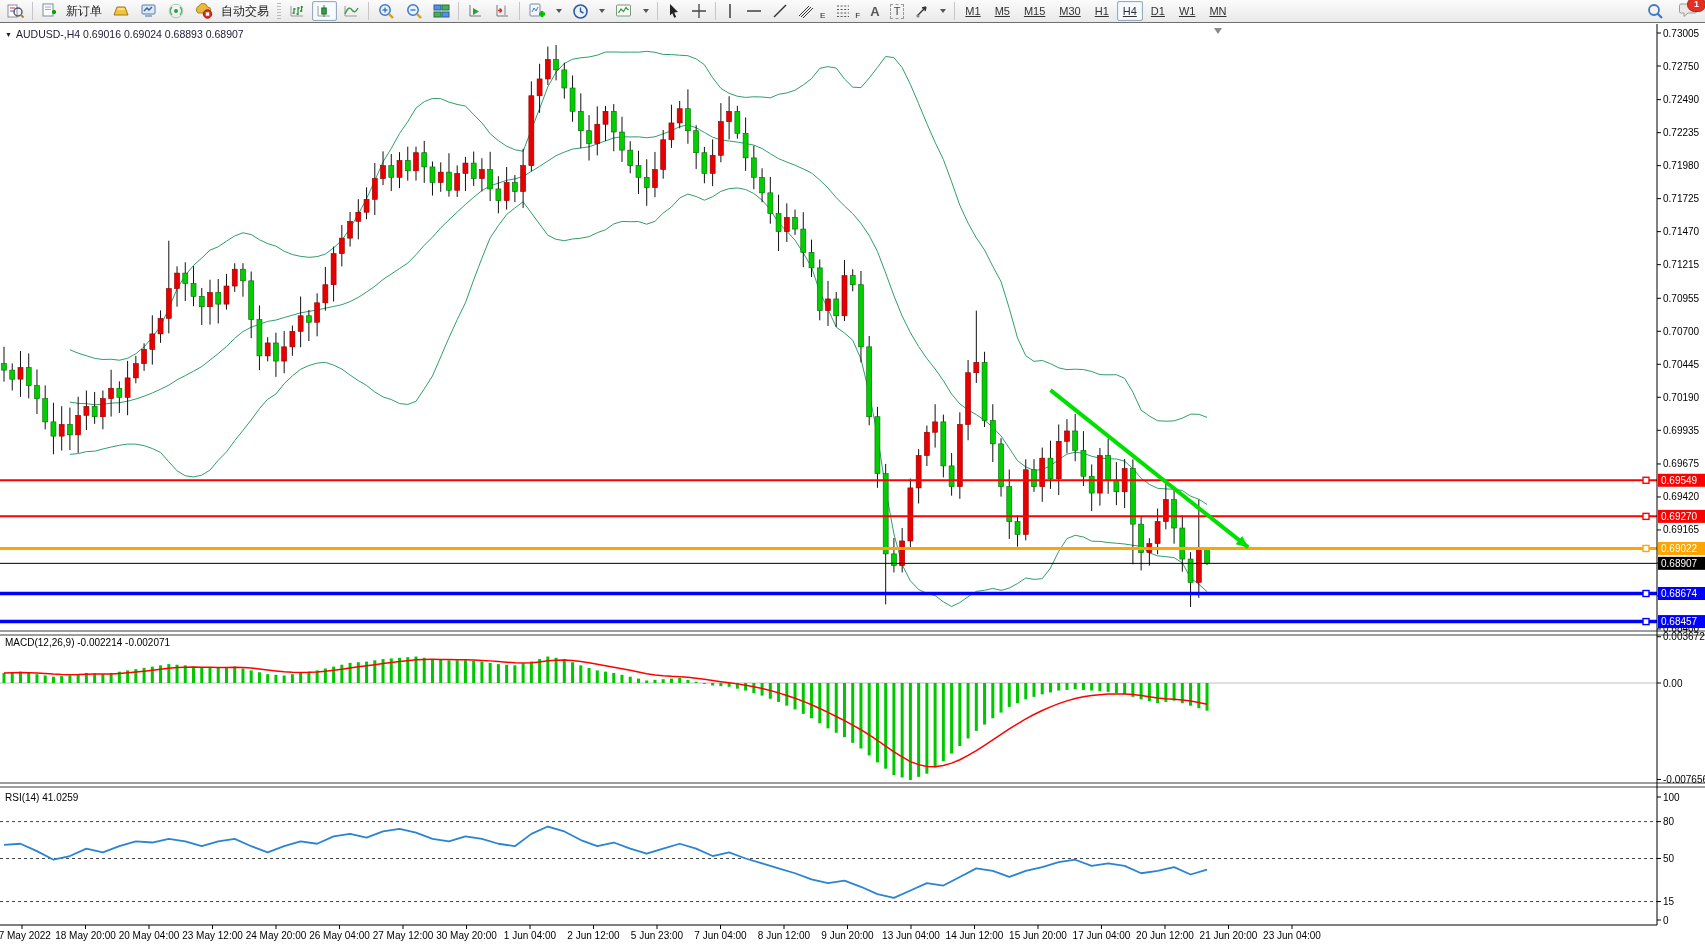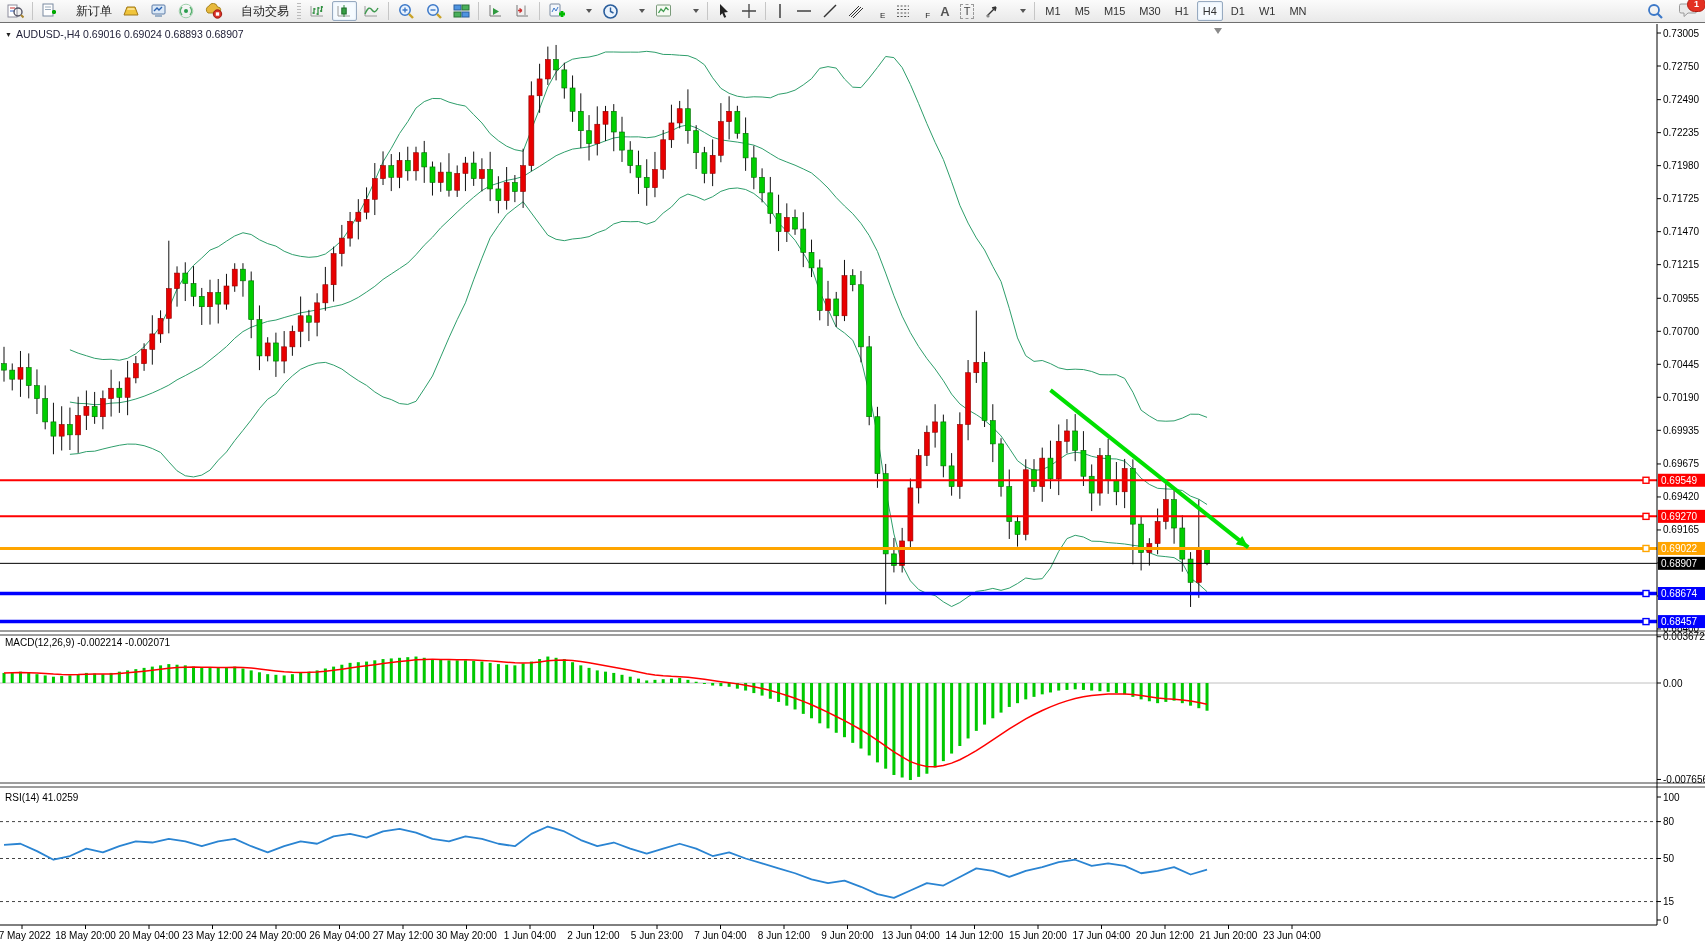--- a/index.html
+++ b/index.html
@@ -1,26 +1,26 @@
 <!DOCTYPE html>
 <html><head>
 <meta charset="utf-8">
 <style>
   html,body{margin:0;padding:0;width:1705px;height:947px;overflow:hidden;background:#fff;
     font-family:"Liberation Sans",sans-serif;-webkit-font-smoothing:antialiased;}
   
   .toolbar{position:absolute;top:0;left:0;width:1705px;height:23px;
     background:linear-gradient(#fbfbfb,#e9e9e9);border-bottom:1px solid #6f6f6f;
     display:flex;align-items:center;padding-left:2px;box-sizing:border-box;}
-  .tbtn{height:20px;display:flex;align-items:center;gap:18px;padding:0 3px;margin:0 1px;
+  .tbtn{height:20px;display:flex;align-items:center;gap:8px;padding:0 3px;margin:0 1px;
     border:1px solid transparent;border-radius:2px;background:transparent;font-size:12px;color:#222;cursor:default;}
   .tbtn.active{background:#f6fbff;border:1px solid #97aac0;box-shadow:inset 0 0 2px #c9d8ea;}
   .sep{width:1px;height:18px;background:#c6c6c6;margin:0 3px;}
   .grip{width:4px;height:16px;margin:0 3px;background:repeating-linear-gradient(#bbb 0 1px,transparent 1px 3px);}
-  .tf{font-size:11px;color:#333;padding:0 5px;}
+  .tf{font-size:11px;color:#333;padding:0 5px;text-decoration:underline;}
   .caret{width:0;height:0;border-left:3px solid transparent;border-right:3px solid transparent;
     border-top:4px solid #555;margin-left:2px;}
   .right-group{margin-left:auto;display:flex;align-items:center;margin-right:6px;}
   .chat-wrap{position:relative;margin-left:10px;}
   .badge{position:absolute;top:-4px;right:-7px;min-width:13px;height:13px;border-radius:8px;
     background:#e33022;color:#fff;font-size:9px;font-weight:bold;display:flex;align-items:center;
     justify-content:center;border:1px solid #b01d12;padding:0 2px;}
   
   .chart-area{position:absolute;top:24px;left:0;width:1705px;height:923px;background:#fff;}
   svg text{font-family:"Liberation Sans",sans-serif;}

